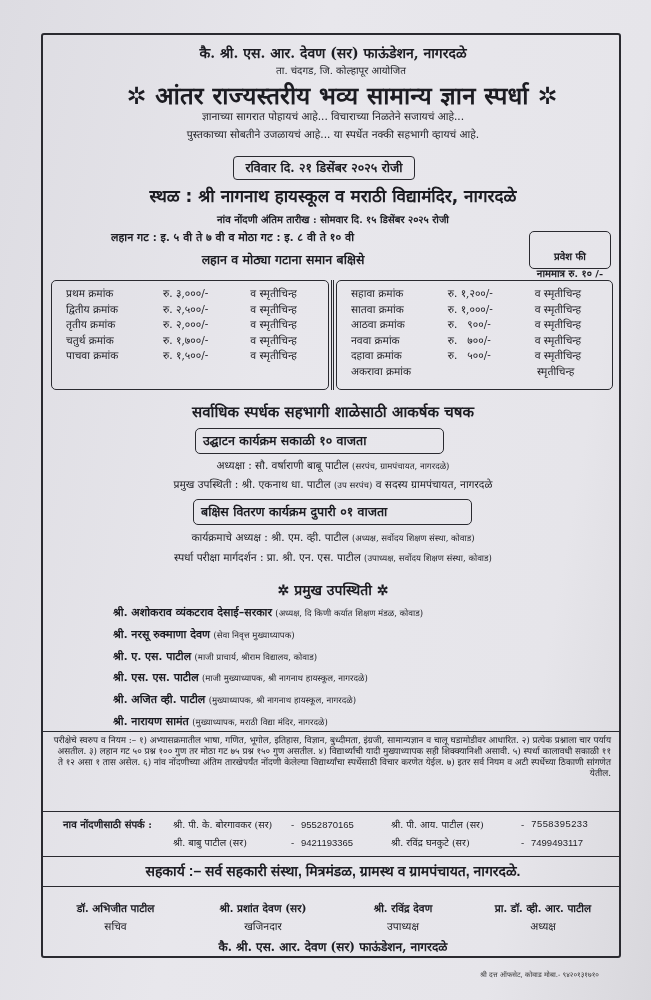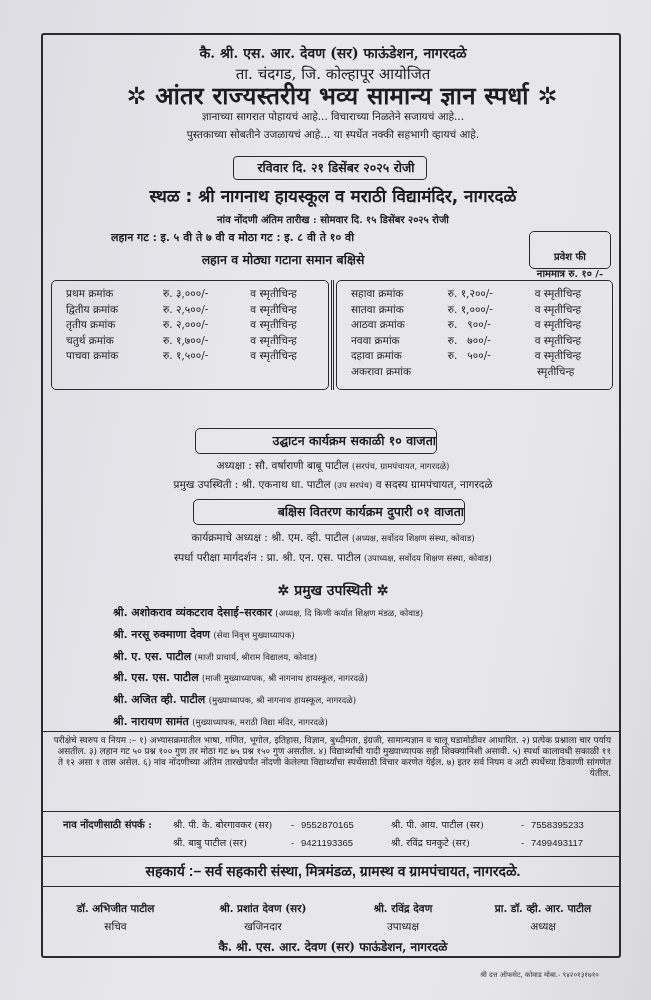--- a/index.html
+++ b/index.html
@@ -13,28 +13,28 @@
   .sheet {
     position: absolute; left: 0; top: 0; width: 651px; height: 1000px;
     background: linear-gradient(100deg, #dddce2 0%, #e8e7ec 40%, #e6e5ea 80%, #d8d7dc 100%);
   }
   .frame {
     position: absolute; left: 41px; top: 33px; width: 580px; height: 925px;
     border: 2px solid #2a2a30; border-radius: 3px; box-sizing: border-box;
   }
   .center { text-align: center; position: absolute; left: 0; width: 580px; }
   .org { top: 8px; font-size: 14px; font-weight: bold; }
-  .sub { top: 28px; font-size: 15px; }
+  .sub { top: 28px; font-size: 10px; margin-left: 8px; }
   .title { top: 43px; font-size: 24px; font-weight: bold; font-family: "DejaVu Sans", sans-serif; letter-spacing: 0.2px; padding-left: 9px;}
   .tag1 { top: 74px; font-size: 10.5px; }
   .tag2 { top: 92px; font-size: 10.5px; }
   .datebox {
     position: absolute; top: 121px; left: 190px; width: 180px; height: 22px;
     border: 1.5px solid #2a2a30; border-radius: 4px; text-align:center;
-    font-size: 12.5px; font-weight: bold; line-height: 22px; padding-left: 12px;
+    font-size: 12.5px; font-weight: bold; line-height: 22px;
   }
   .venue { top: 149px; font-size: 17px; font-weight: bold; font-family: "DejaVu Sans", sans-serif; }
   .regdate { top: 177px; font-size: 10px; font-weight: bold; }
   .groups { position: absolute; top: 194px; left: 68px; font-size: 11px; font-weight: bold; }
   .equal { top: 216px; font-size: 12.5px; font-weight: bold; }
   .feebox {
     position: absolute; top: 196px; left: 486px; width: 82px; height: 38px;
     border: 1.5px solid #2a2a30; border-radius: 5px; text-align:center;
     font-size: 10px; font-weight: bold; line-height: 17px; padding-top: 16px; box-sizing: border-box;
   }
@@ -48,21 +48,21 @@
   .pbox.left { left: 0; width: 278px; }
   .pbox.right { left: 285px; width: 277px; }
   .pdiv { position:absolute; left: 280px; top: 0; width: 3px; height: 110px; border-left: 1.5px solid #2a2a30; border-right: 1.5px solid #2a2a30; box-sizing:border-box;}
   .prow { display: flex; }
   .prow .rank { width: 100px; }
   .prow .amt { width: 90px; }
   .prow .mem { width: 80px; }
   .trophy { top: 366px; font-size: 15px; font-weight: bold; font-family: "DejaVu Sans", sans-serif; }
   .progbox {
     position: absolute; left: 152px; width: 240px; height: 24px; border: 1.5px solid #2a2a30; border-radius: 5px;
-    text-align: right; line-height: 24px; font-size: 12.5px; font-weight: bold;
+    text-align: left; line-height: 24px; font-size: 12.5px; font-weight: bold; padding-left: 7px;
   }
   .prog1 { top: 393px; }
   .prog2 { top: 464px; left: 150px; width: 270px; }
   .line-sm { font-size: 10.5px; }
   .guest-head { top: 545px; font-size: 14px; font-weight: bold; }
   .guests { position: absolute; top: 567px; left: 70px; font-size: 10.5px; line-height: 20.8px; }
   .guests .nm { font-weight: bold; font-size: 11px; }
   .guests .ds { font-size: 8.5px; }
   .hr { position: absolute; left: 0; width: 576px; border-top: 1.5px solid #2a2a30; }
   .rules { position: absolute; top: 700px; left: 8px; width: 560px; font-size: 8.8px; line-height: 11px; text-align: right; }
@@ -153,20 +153,21 @@
             <span class="mem">व स्मृतीचिन्ह</span>
           </div>
         <div class="prow">
             <span class="rank">अकरावा क्रमांक</span>
             <span class="amt"></span>
             <span class="mem" style="padding-left:8px">स्मृतीचिन्ह</span>
           </div>
       </div>
     </div>
 
+    <div class="center trophy">सर्वाधिक स्पर्धक सहभागी शाळेसाठी आकर्षक चषक</div>
 
     <div class="progbox prog1">उद्घाटन कार्यक्रम सकाळी १० वाजता</div>
     <div class="center line-sm" style="top:423px;">
       <span>अध्यक्षा : सौ. वर्षाराणी बाबू पाटील</span>
       <span style="font-size:8.5px">(सरपंच, ग्रामपंचायत, नागरदळे)</span>
     </div>
     <div class="center line-sm" style="top:442px;">
       <span>प्रमुख उपस्थिती : श्री. एकनाथ धा. पाटील</span>
       <span style="font-size:8.5px">(उप सरपंच)</span>
       <span>व सदस्य ग्रामपंचायत, नागरदळे</span>
@@ -197,21 +198,21 @@
     <div class="hr" style="top:776px;"></div>
 
     <div class="contact">
       <div style="display:flex">
         <span class="lbl" style="width:110px">नाव नोंदणीसाठी संपर्क :</span>
         <span style="width:118px">श्री. पी. के. बोरगावकर (सर)</span>
         <span style="width:10px">-</span>
         <span style="width:90px;font-family:'Liberation Sans',sans-serif">9552870165</span>
         <span style="width:130px">श्री. पी. आय. पाटील (सर)</span>
         <span style="width:10px">-</span>
-        <span style="font-family:Liberation Sans, sans-serif">7558395233</span>
+        <span style="font-family:Liberation Mono, monospace">7558395233</span>
       </div>
       <div style="display:flex">
         <span style="width:110px"></span>
         <span style="width:118px">श्री. बाबु पाटील (सर)</span>
         <span style="width:10px">-</span>
         <span style="width:90px;font-family:'Liberation Sans',sans-serif">9421193365</span>
         <span style="width:130px">श्री. रविंद्र घनकुटे (सर)</span>
         <span style="width:10px">-</span>
         <span style="font-family:'Liberation Sans',sans-serif">7499493117</span>
       </div>

